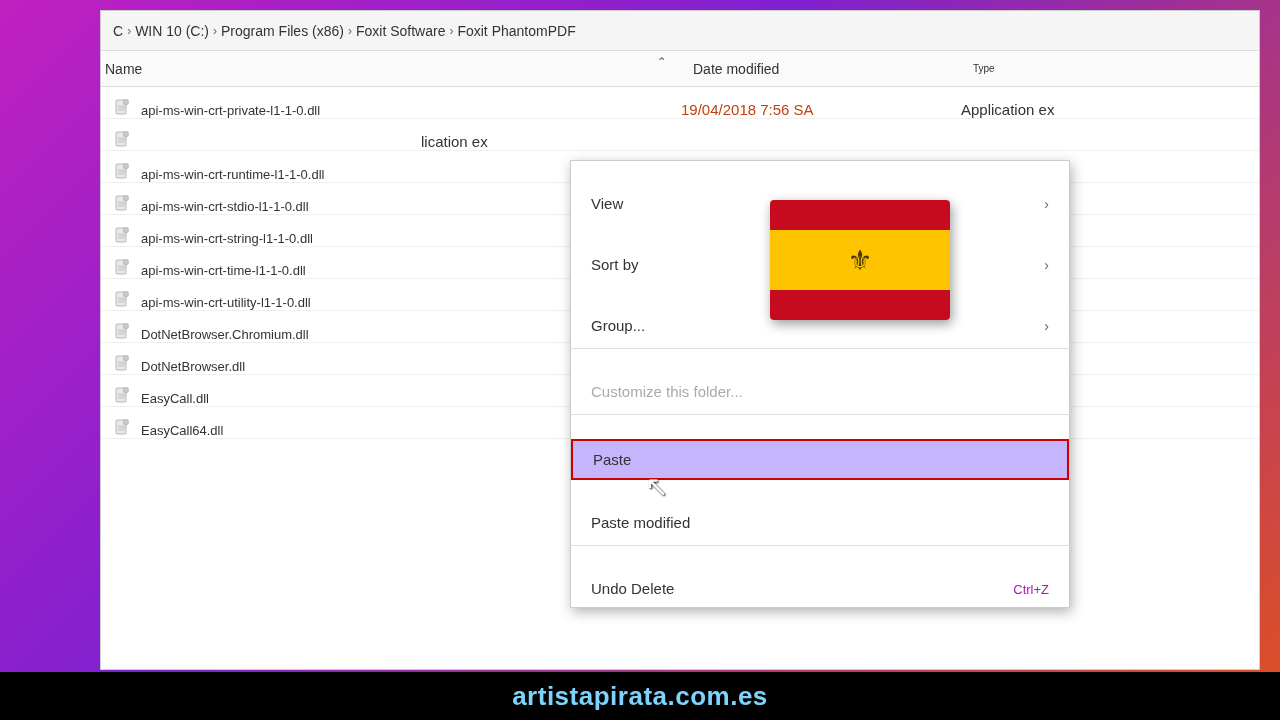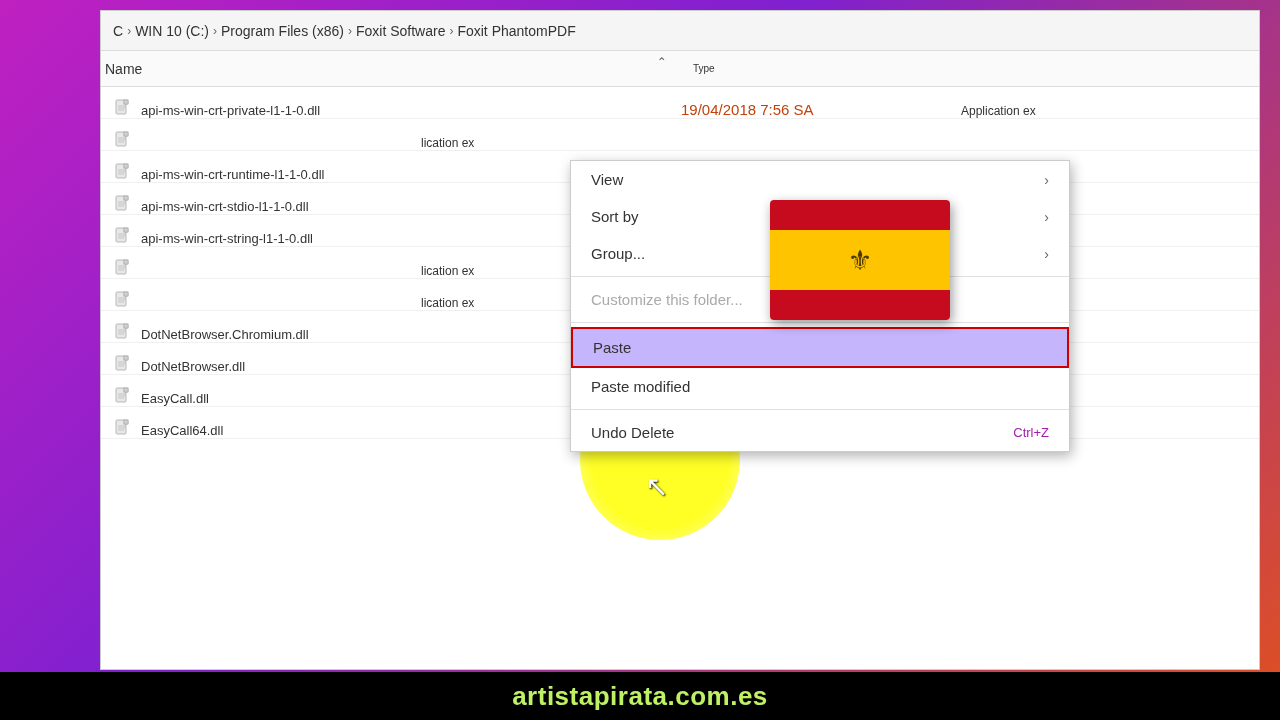--- a/index.html
+++ b/index.html
@@ -125,47 +125,48 @@
     }
 
     .file-date {
       flex: 0 0 280px;
       font-size: 15px;
       color: #c2410c;
     }
 
     .file-type {
       flex: 1;
-      font-size: 12px;
+      font-size: 15px;
       color: #333;
       white-space: nowrap;
       overflow: hidden;
     }
 
     
     .context-menu {
       position: absolute;
       top: 160px;
       left: 570px;
       width: 500px;
       background: #fff;
       border: 1px solid #ccc;
       box-shadow: 2px 4px 12px rgba(0,0,0,0.3);
       z-index: 100;
     }
 
     .ctx-item {
       display: flex;
-      align-items: center;
+      align-items: flex-end;
       justify-content: space-between;
       padding: 10px 20px;
       font-size: 15px;
       color: #333;
       cursor: pointer;
       position: relative;
+      margin-top: 24px;
     }
 
     .ctx-item.disabled {
       color: #aaa;
     }
 
     .ctx-item .arrow {
       font-size: 14px;
       color: #666;
     }
@@ -258,21 +259,21 @@
       left: 0;
       right: 0;
       height: 48px;
       background: #000;
       display: flex;
       align-items: center;
       justify-content: center;
     }
 
     .bottom-bar-text {
-      color: #bef264;
+      color: #7dd3fc;
       font-size: 26px;
       font-weight: bold;
       letter-spacing: 0.5px;
     }
   </style>
 </head>
 <body>
 
 <div class="file-explorer">
 
@@ -284,20 +285,21 @@
     <span class="breadcrumb-item">Program Files (x86)</span>
     <span class="breadcrumb-sep">›</span>
     <span class="breadcrumb-item">Foxit Software</span>
     <span class="breadcrumb-sep">›</span>
     <span class="breadcrumb-item">Foxit PhantomPDF</span>
   </div>
 
   <div class="column-headers">
     <div class="col-sort-arrow">⌃</div>
     <div class="col-name">Name</div>
+    <div class="col-date">Date modified</div>
     <div class="col-type">Type</div>
   </div>
 
   <div class="file-list">
   <div class="file-row">
         <div class="file-icon">
           <svg viewBox="0 0 18 18" xmlns="http://www.w3.org/2000/svg">
       <rect x="2" y="1" width="10" height="14" rx="1" fill="#e8e8e8" stroke="#aaa" stroke-width="0.8"></rect>
       <rect x="10" y="1" width="4" height="4" fill="none" stroke="#aaa" stroke-width="0.8"></rect>
       <polyline points="10,1 14,1 14,5 10,5 10,1" fill="#d0d0d0" stroke="#aaa" stroke-width="0.6"></polyline>
@@ -373,34 +375,36 @@
         <div class="file-icon">
           <svg viewBox="0 0 18 18" xmlns="http://www.w3.org/2000/svg">
       <rect x="2" y="1" width="10" height="14" rx="1" fill="#e8e8e8" stroke="#aaa" stroke-width="0.8"></rect>
       <rect x="10" y="1" width="4" height="4" fill="none" stroke="#aaa" stroke-width="0.8"></rect>
       <polyline points="10,1 14,1 14,5 10,5 10,1" fill="#d0d0d0" stroke="#aaa" stroke-width="0.6"></polyline>
       <line x1="4" y1="7" x2="12" y2="7" stroke="#bbb" stroke-width="0.8"></line>
       <line x1="4" y1="9" x2="12" y2="9" stroke="#bbb" stroke-width="0.8"></line>
       <line x1="4" y1="11" x2="10" y2="11" stroke="#bbb" stroke-width="0.8"></line>
     </svg>
         </div>
-        <div class="file-date"></div>
-        <div class="file-type">lication ex</div>
-      </div>
-      <div class="file-row">
-        <div class="file-icon">
-          <svg viewBox="0 0 18 18" xmlns="http://www.w3.org/2000/svg">
-      <rect x="2" y="1" width="10" height="14" rx="1" fill="#e8e8e8" stroke="#aaa" stroke-width="0.8"></rect>
-      <rect x="10" y="1" width="4" height="4" fill="none" stroke="#aaa" stroke-width="0.8"></rect>
-      <polyline points="10,1 14,1 14,5 10,5 10,1" fill="#d0d0d0" stroke="#aaa" stroke-width="0.6"></polyline>
-      <line x1="4" y1="7" x2="12" y2="7" stroke="#bbb" stroke-width="0.8"></line>
-      <line x1="4" y1="9" x2="12" y2="9" stroke="#bbb" stroke-width="0.8"></line>
-      <line x1="4" y1="11" x2="10" y2="11" stroke="#bbb" stroke-width="0.8"></line>
-    </svg>
-        </div>
+        <div class="file-name">api-ms-win-crt-time-l1-1-0.dll</div>
+        <div class="file-date"></div>
+        <div class="file-type">lication ex</div>
+      </div>
+      <div class="file-row">
+        <div class="file-icon">
+          <svg viewBox="0 0 18 18" xmlns="http://www.w3.org/2000/svg">
+      <rect x="2" y="1" width="10" height="14" rx="1" fill="#e8e8e8" stroke="#aaa" stroke-width="0.8"></rect>
+      <rect x="10" y="1" width="4" height="4" fill="none" stroke="#aaa" stroke-width="0.8"></rect>
+      <polyline points="10,1 14,1 14,5 10,5 10,1" fill="#d0d0d0" stroke="#aaa" stroke-width="0.6"></polyline>
+      <line x1="4" y1="7" x2="12" y2="7" stroke="#bbb" stroke-width="0.8"></line>
+      <line x1="4" y1="9" x2="12" y2="9" stroke="#bbb" stroke-width="0.8"></line>
+      <line x1="4" y1="11" x2="10" y2="11" stroke="#bbb" stroke-width="0.8"></line>
+    </svg>
+        </div>
+        <div class="file-name">api-ms-win-crt-utility-l1-1-0.dll</div>
         <div class="file-date"></div>
         <div class="file-type">lication ex</div>
       </div>
       <div class="file-row">
         <div class="file-icon">
           <svg viewBox="0 0 18 18" xmlns="http://www.w3.org/2000/svg">
       <rect x="2" y="1" width="10" height="14" rx="1" fill="#e8e8e8" stroke="#aaa" stroke-width="0.8"></rect>
       <rect x="10" y="1" width="4" height="4" fill="none" stroke="#aaa" stroke-width="0.8"></rect>
       <polyline points="10,1 14,1 14,5 10,5 10,1" fill="#d0d0d0" stroke="#aaa" stroke-width="0.6"></polyline>
       <line x1="4" y1="7" x2="12" y2="7" stroke="#bbb" stroke-width="0.8"></line>

